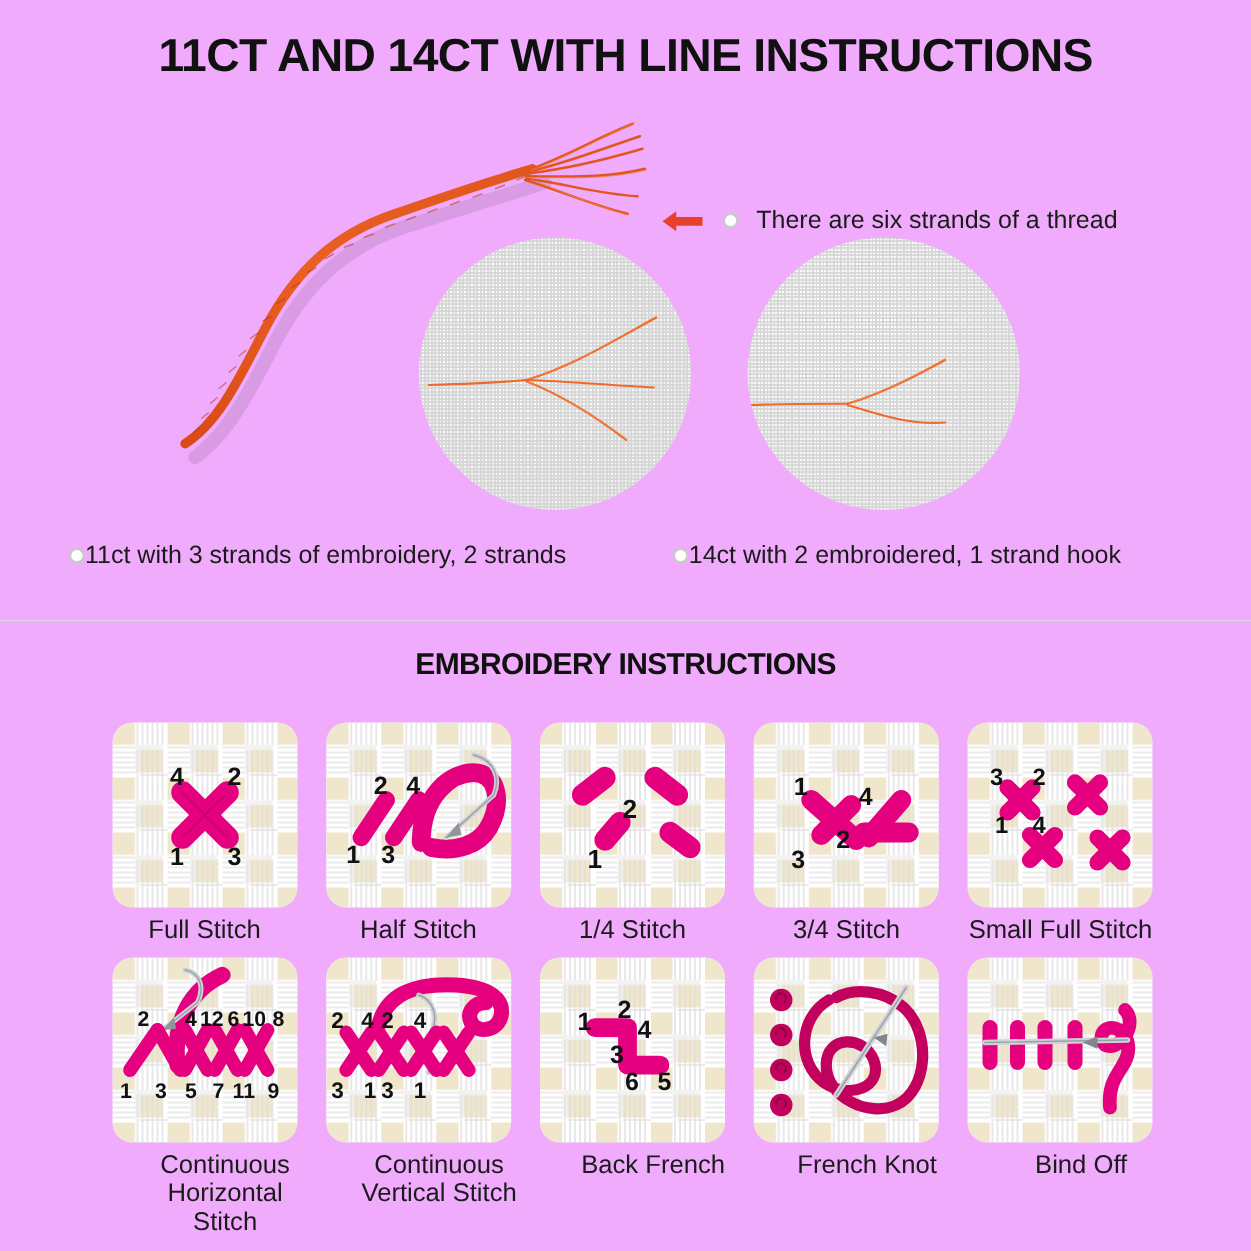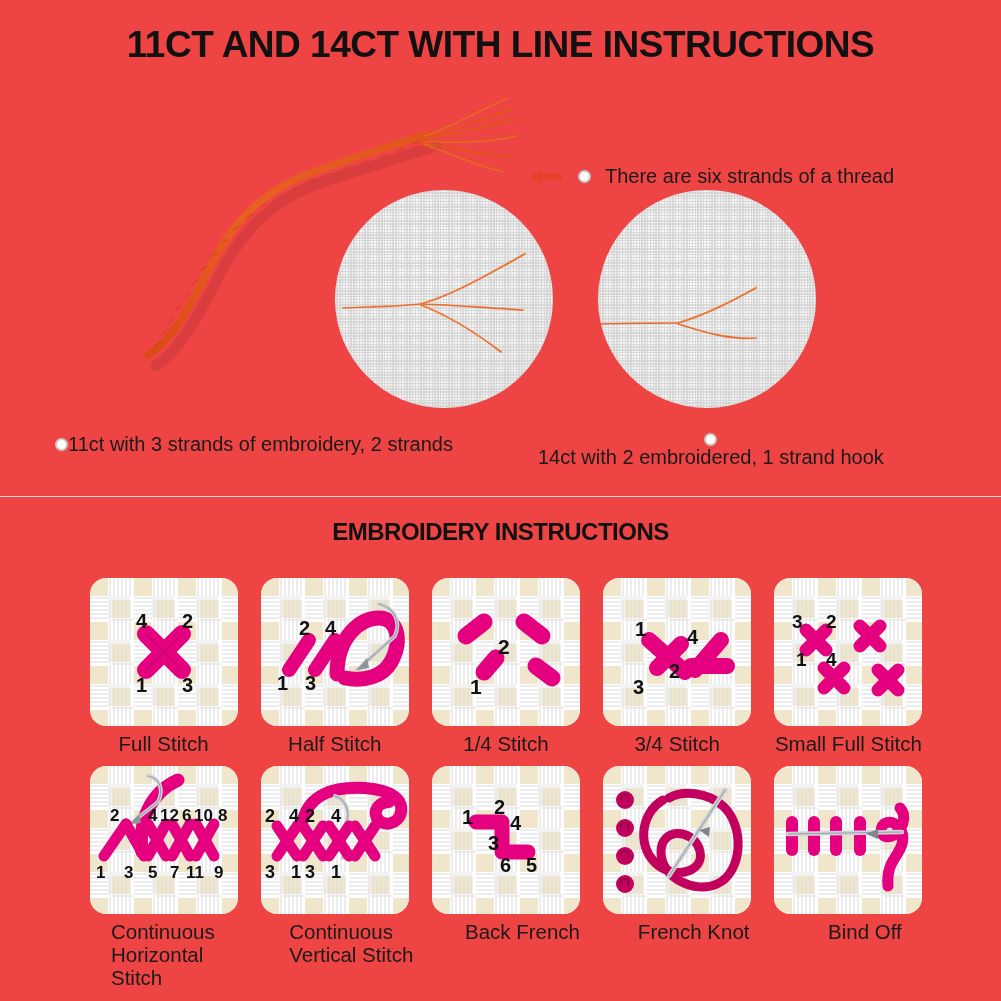--- a/index.html
+++ b/index.html
@@ -2,21 +2,21 @@
 <html><head>
 <meta charset="utf-8">
 <style>
   * { box-sizing: border-box; margin: 0; padding: 0; }
   html, body {
     width: 1001px; height: 1001px;
     background: #ffffff;
     font-family: "Liberation Sans", sans-serif;
     overflow: hidden;
   }
-  #page { position: relative; width: 1001px; height: 1001px; background:#ef4444; }
+  #page { position: relative; width: 1001px; height: 1001px; background:#f0abfc; }
 
   
   .section-title {
     position: absolute;
     width: 100%;
     text-align: center;
     font-weight: 700;
     color: #111;
     letter-spacing: -0.5px;
   }
@@ -51,21 +51,21 @@
   #circle-14ct { left: 598px; top: 190px; width: 218px; height: 218px; }
   .fabric-circle svg { position: absolute; left:0; top:0; }
 
   
   .caption {
     position: absolute;
     display: flex; align-items: center; 
     font-size: 20px; color: #1a1a1a;
   }
   #caption-11ct { left: 55px; top: 433px; }
-  #caption-14ct { left: 538px; top: 433px; flex-direction: column; }
+  #caption-14ct { left: 538px; top: 433px; }
   .bullet-ring {
     width: 13px; height: 13px; border-radius: 50%;
     border: 2px solid #c9c9c9; background: #fff;
     flex: 0 0 auto;
   }
 
   
   #strands-note {
     position: absolute; left: 528px; top: 121px;
     display: flex; align-items: center; gap: 14px;
@@ -91,21 +91,21 @@
     border-radius: 16px;
     overflow: hidden;
     position: relative;
     background: #efefef;
   }
   .tile svg { display: block; }
   .stitch-label {
     margin-top: 7px;
     font-size: 20.5px;
     color: #1a1a1a;
-    text-align: left;
+    text-align: center;
     line-height: 1.12;
     white-space: pre-line;
   }
   .row2 .stitch-label { margin-top: 7px; margin-left: 33px; }
 </style>
 </head>
 <body>
 
 <div id="page">
 

